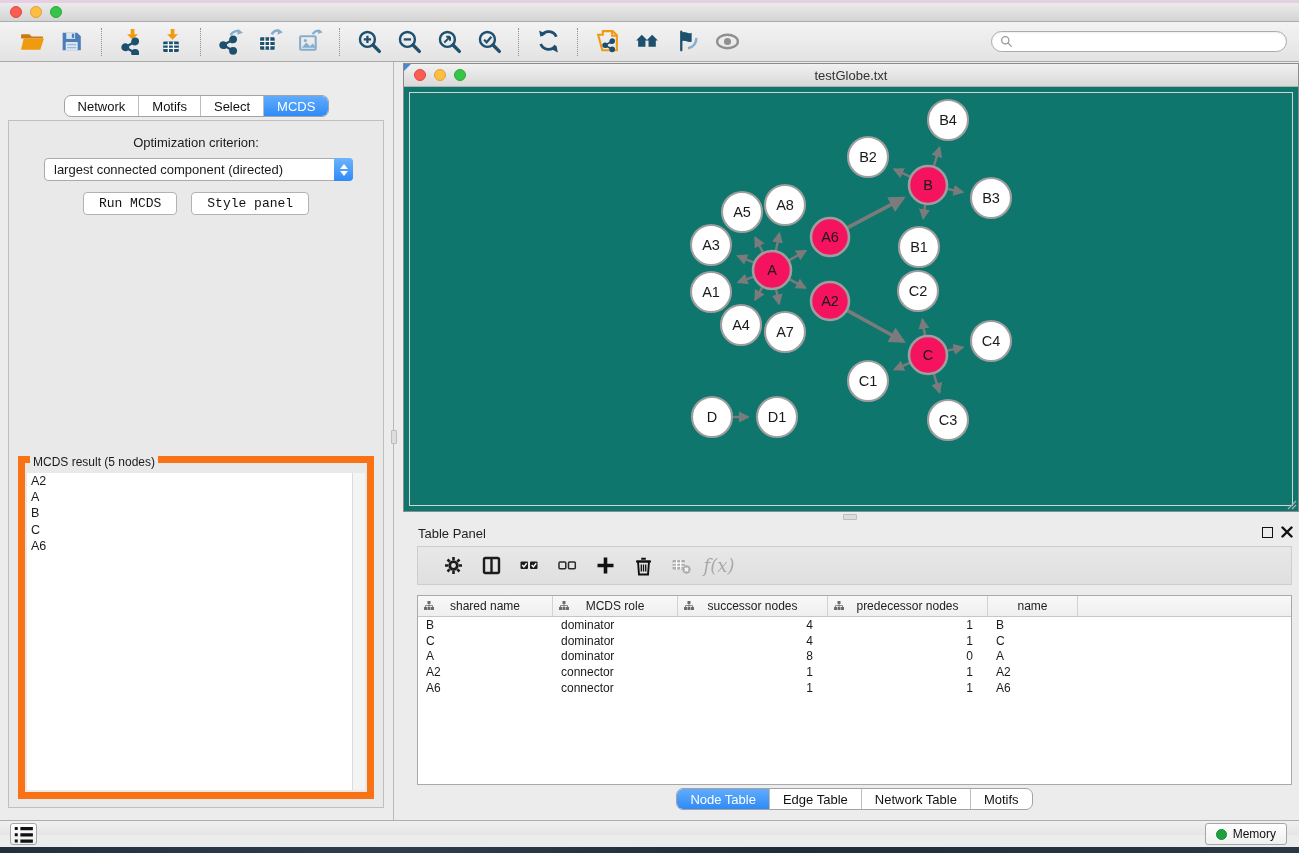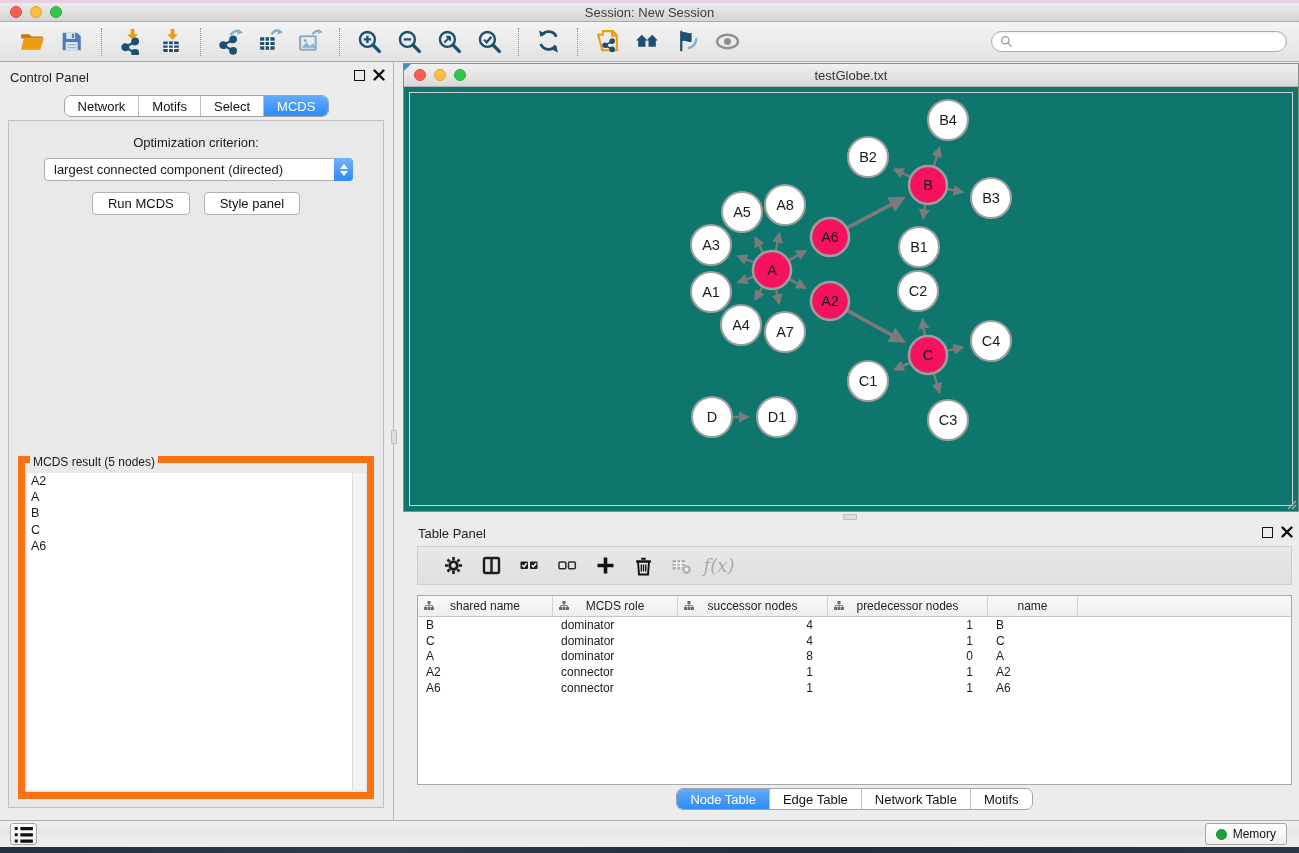--- a/index.html
+++ b/index.html
@@ -63,21 +63,21 @@
   .opt-label { position:absolute; left:0; right:0; top:14px; text-align:center; font-size:13px; }
   .criterion-select { position:absolute; left:35px; right:30px; top:37px; height:23px;
     background:#fff; border:1px solid #ABABAB; border-radius:4px; display:flex; align-items:center; }
   .criterion-select .val { font-size:13px; padding-left:9px; white-space:nowrap; overflow:hidden; flex:1; }
   .stepper { width:19px; height:23px; margin:-1px; flex:none; border-radius:0 4px 4px 0;
     background:linear-gradient(#6FB3FD,#2E8BF7); display:flex; flex-direction:column;
     align-items:center; justify-content:center; gap:2px; }
   .tri-up { width:0; height:0; border-left:4px solid transparent; border-right:4px solid transparent; border-bottom:5px solid #fff; }
   .tri-down { width:0; height:0; border-left:4px solid transparent; border-right:4px solid transparent; border-top:5px solid #fff; }
   .cp-buttons { position:absolute; left:0; right:0; top:71px; display:flex; justify-content:center; gap:14px; }
-  .btn { font-size:13px; font-family:Liberation Sans, sans-serif; background:#fff; border:1px solid #B2B2B2;
+  .btn { font-size:13px; font-family:Liberation Mono, monospace; background:#fff; border:1px solid #B2B2B2;
     border-radius:4px; padding:3px 15px; color:#111; cursor:default; }
 
   .result-group { position:absolute; left:9px; right:9px; top:335px; bottom:8px; border:7px solid #f97316; }
   .result-legend { position:absolute; left:5px; top:-8px; background:#E9E9E9; padding:0 3px; font-size:12px; }
   .result-list { position:absolute; left:2px; top:10px; right:15px; bottom:2px; background:#fff; overflow:hidden; }
   .result-scroll { position:absolute; right:2px; top:10px; width:13px; bottom:2px; background:#F4F4F4; border-left:1px solid #DCDCDC; }
   .list-item { font-size:12.5px; line-height:16.2px; padding-left:4px; }
 
   
   .net-window { position:absolute; left:403px; top:1px; width:896px; height:449px;
@@ -136,21 +136,20 @@
 
 <div id="app">
   <div class="desktop-top"></div>
 
   <div class="titlebar">
     <div class="lights">
       <div class="light red"></div>
       <div class="light yellow"></div>
       <div class="light green"></div>
     </div>
-    <div class="titlebar-title">Session: New Session</div>
   </div>
 
   <div class="toolbar">
     <div id="toolbar-groups">
         <div class="tb-btn">
           <svg viewBox="0 0 26 26">
             <path d="M2 7c0-.6.4-1 1-1h7l2.2 2.2H23v2H2z" fill="#C97B0E"></path>
             <path d="M4.5 10.2H24L20.5 21H2z" fill="#F09A10"></path>
           </svg>
         </div>
@@ -296,31 +295,20 @@
         <circle cx="6.5" cy="6.5" r="4.5" fill="none" stroke="#9A9A9A" stroke-width="1.6"></circle>
         <path d="M10 10l4 4" stroke="#9A9A9A" stroke-width="1.6" stroke-linecap="round"></path>
       </svg>
       <input type="text" placeholder="" style="">
     </div>
   </div>
 
   <div class="main">
 
     <div class="control-panel">
-      <div class="cp-header">
-        <span class="cp-title">Control Panel</span>
-        <span class="panel-btns">
-          <span class="float-ico"></span>
-          <span class="close-ico">
-            <svg viewBox="0 0 12 12">
-                <path d="M1.5 1.5l9 9M10.5 1.5l-9 9" stroke="#111" stroke-width="2.4" stroke-linecap="round"></path>
-              </svg>
-          </span>
-        </span>
-      </div>
       <div class="cp-tabs-row">
         <span class="seg-tabs" id="cp-tabs">
             <span class="seg-tab">Network</span>
             <span class="seg-tab">Motifs</span>
             <span class="seg-tab">Select</span>
             <span class="seg-tab active">MCDS</span>
           </span>
       </div>
       <div class="cp-content">
         <div class="opt-label">Optimization criterion:</div>

